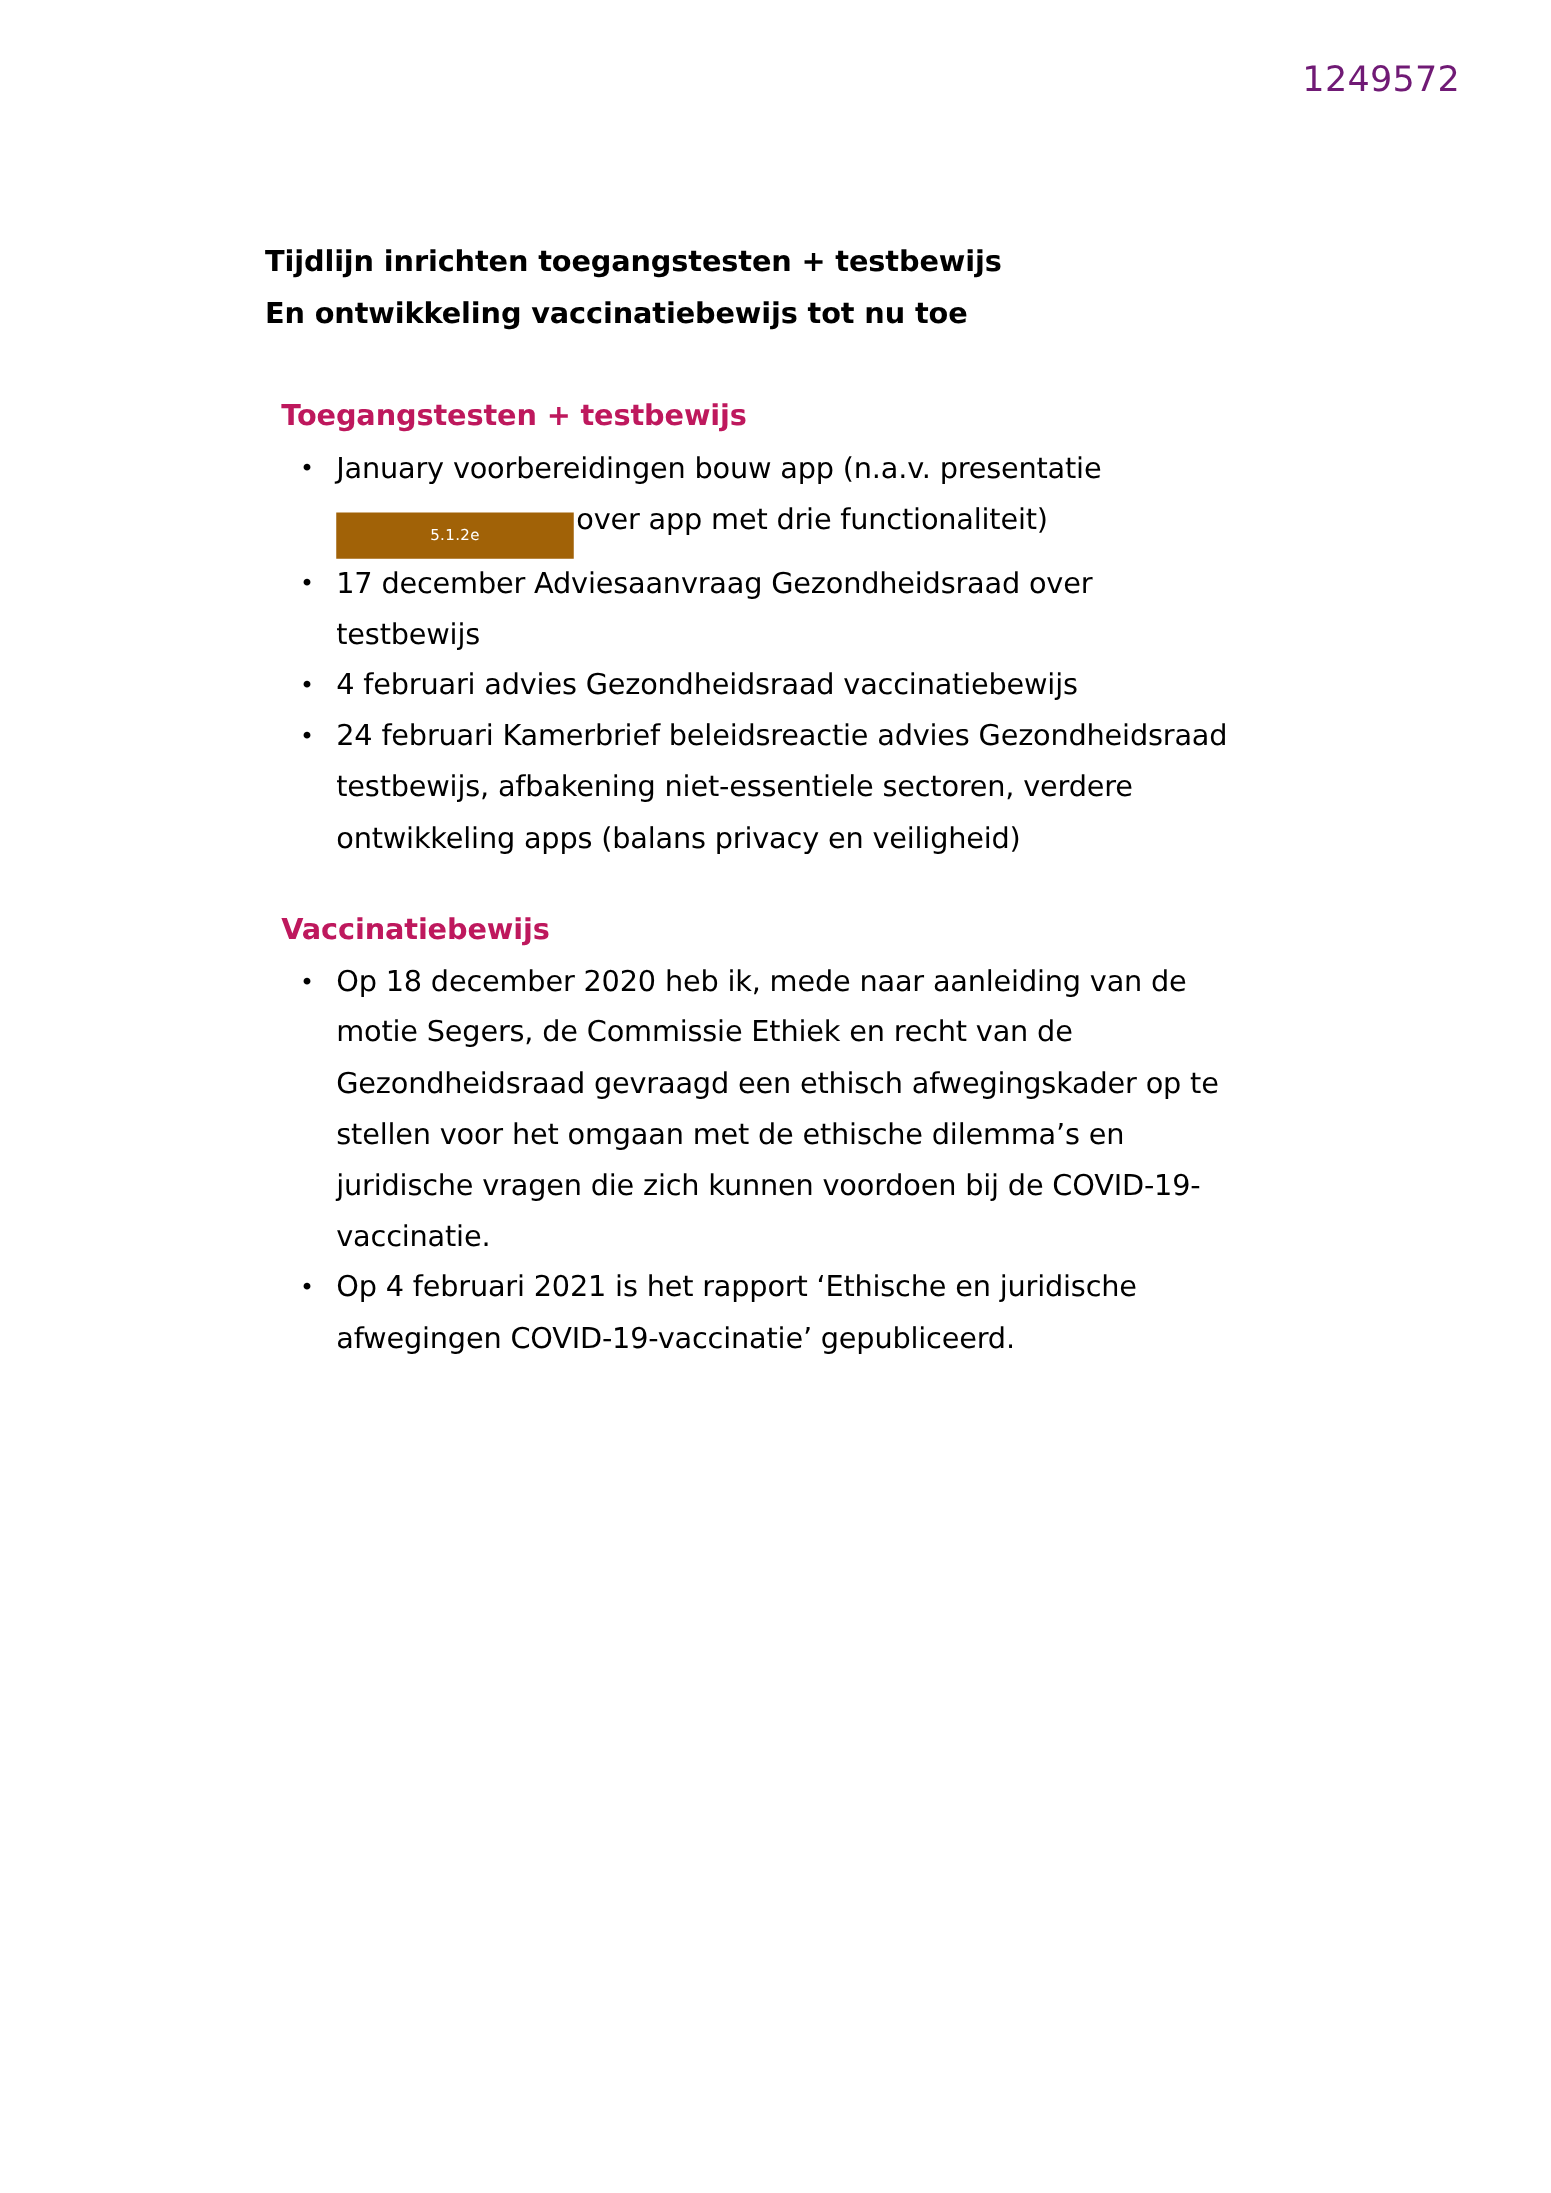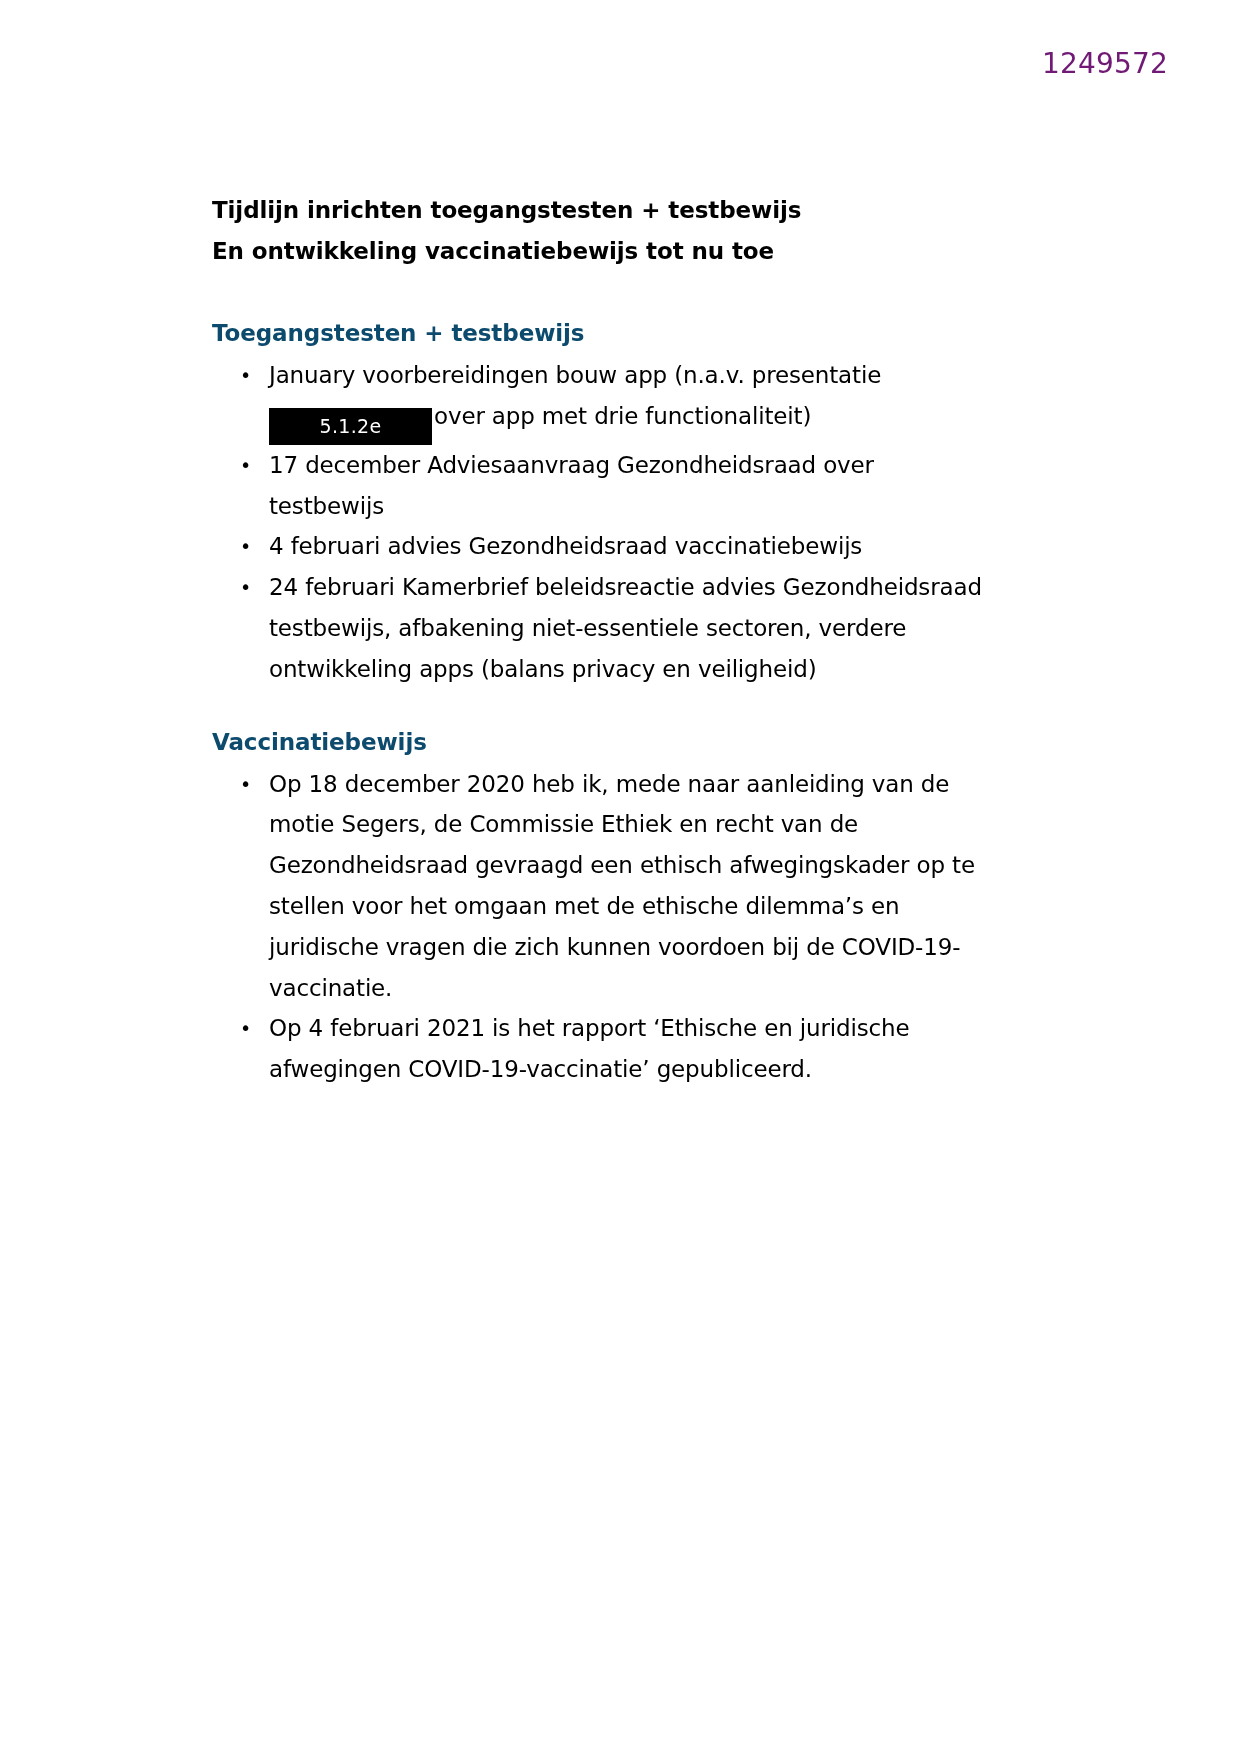--- a/index.html
+++ b/index.html
@@ -41,22 +41,23 @@
     letter-spacing: -0.1px;
     color: #000000;
   }
   .spacer-sm { height: 41px; }
   .spacer-xs { height: 32px; }
   .section-heading {
     font-weight: bold;
     font-size: 23px;
     line-height: 40px;
     letter-spacing: -0.1px;
-    color: #0c4a6e;
+    color: #be185d;
     margin-bottom: 2px;
+    margin-left: 13px;
   }
   ul.bullets {
     list-style: none;
     margin: 0;
     padding: 0;
   }
   ul.bullets > li {
     position: relative;
     padding-left: 57px;
     font-size: 23px;
@@ -69,27 +70,27 @@
     content: "\2022";
     position: absolute;
     left: 28px;
     top: 0;
     font-size: 19px;
     line-height: 40.8px;
     color: #000000;
   }
   .redaction {
     display: inline-block;
-    background: #000000;
+    background: #a16207;
     color: #ffffff;
-    width: 163px;
+    width: 190px;
     height: 37px;
     line-height: 37px;
     text-align: center;
-    font-size: 19px;
+    font-size: 12px;
     vertical-align: -9px;
     margin-right: 2px;
     letter-spacing: 0.3px;
     user-select: none;
   }
 </style>
 </head>
 <body>
 
 <div class="page">

